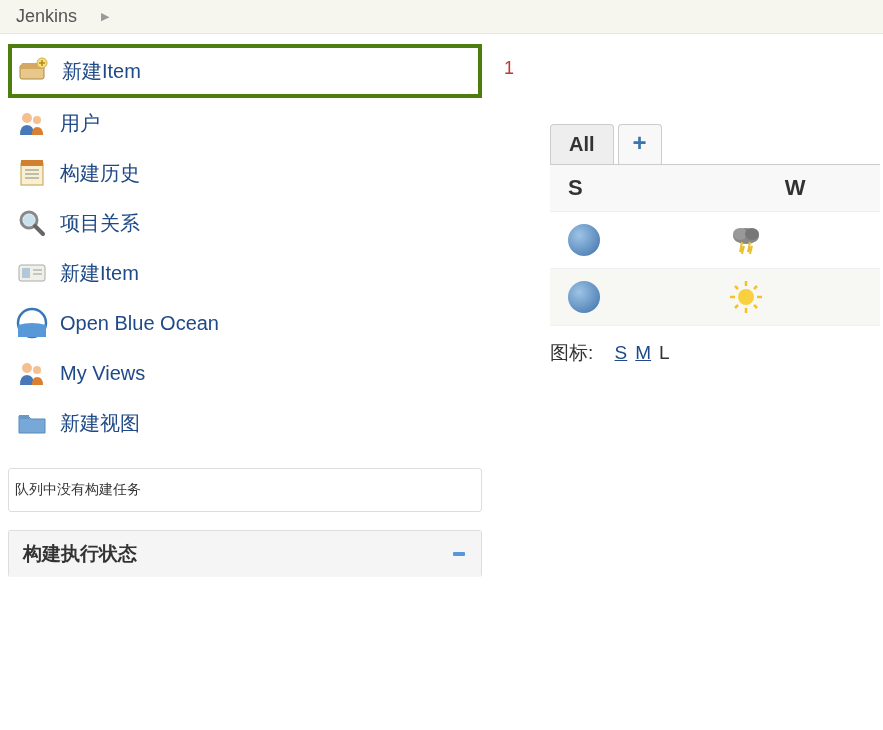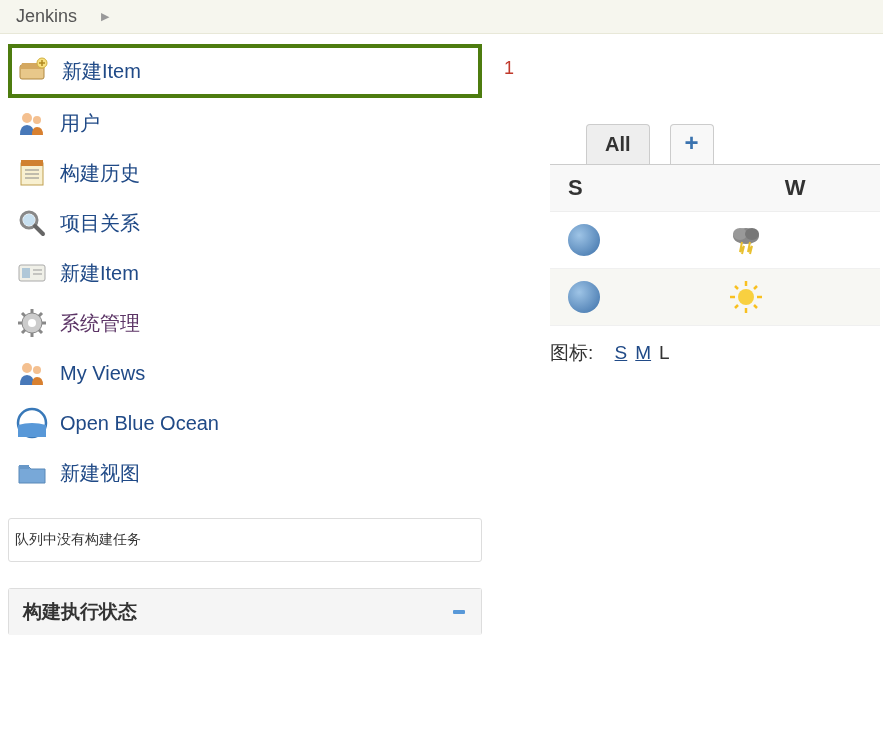--- a/index.html
+++ b/index.html
@@ -18,21 +18,21 @@
     .nav-icon { width: 32px; height: 32px; flex-shrink: 0; display: flex; align-items: center; justify-content: center; }
     .nav-item.highlighted { border: 4px solid #4d7c0f; padding: 7px 6px; }
     .annotation { position: absolute; right: -36px; top: 10px; color: #c0392b; font-size: 18px; }
     
     .panel { margin-top: 20px; border: 1px solid #ddd; border-radius: 3px; }
     .panel-header { background: #f5f5f5; padding: 10px 14px; display: flex; justify-content: space-between; align-items: center; font-weight: bold; font-size: 19px; }
     .panel-body { padding: 12px 6px; font-size: 14px; }
     .collapse-btn { width: 16px; height: 16px; cursor: pointer; }
     
     .main { flex: 1; padding: 90px 0 0 60px; }
-    .tabs { display: flex; gap: 20px; margin-left: 36px; }
+    .tabs { display: flex; gap: 4px; }
     .tab { padding: 8px 18px; border: 1px solid #ccc; border-bottom: none; background: #f8f8f8; border-radius: 4px 4px 0 0; cursor: pointer; font-weight: bold; font-size: 20px; }
     .tab.active { background: #eee; }
     .tab.add { color: #3b73af; font-size: 24px; font-weight: bold; padding: 4px 14px; }
     
     .job-table { border-collapse: collapse; width: 330px; border-top: 1px solid #ccc; }
     .job-table th { text-align: left; padding: 10px 18px; background: #f8f8f8; font-weight: bold; font-size: 22px; border-bottom: 1px solid #eee; }
     .job-table th:nth-child(2) { text-align: center; }
     .job-table td { padding: 10px 18px; border-bottom: 1px solid #f0f0f0; }
     .job-table td:nth-child(2) { text-align: center; }
     .job-table tr:nth-child(even) td { background: #f7f7f3; }
@@ -109,72 +109,53 @@
             <rect x="6" y="11" width="8" height="10" fill="#b0c8d8"></rect>
             <line x1="17" y1="13" x2="26" y2="13" stroke="#999"></line>
             <line x1="17" y1="17" x2="26" y2="17" stroke="#999"></line>
           </svg>
         </span>
         <a>新建Item</a>
       </li>
       <li class="nav-item">
         <span class="nav-icon">
           <svg width="32" height="32" viewBox="0 0 32 32">
-            <circle cx="16" cy="16" r="10" fill="#ccc" stroke="#888"></circle>
-            <circle cx="16" cy="16" r="4" fill="#fff"></circle>
-            <g stroke="#888" stroke-width="3">
-              <line x1="16" y1="2" x2="16" y2="6"></line>
-                <line x1="16" y1="26" x2="16" y2="30"></line>
-              <line x1="2" y1="16" x2="6" y2="16"></line>
-                <line x1="26" y1="16" x2="30" y2="16"></line>
-              <line x1="6" y1="6" x2="9" y2="9"></line>
-                <line x1="23" y1="23" x2="26" y2="26"></line>
-              <line x1="6" y1="26" x2="9" y2="23"></line>
-                <line x1="23" y1="9" x2="26" y2="6"></line>
-            </g>
-          </svg>
-        </span>
-        <a class="purple">系统管理</a>
+            <circle cx="16" cy="16" r="14" fill="none" stroke="#3878b8" stroke-width="2.5"></circle>
+            <path d="M2 18 Q16 14 30 18 L30 30 Q16 30 2 30 Z" fill="#5898d8"></path>
+          </svg>
+        </span>
+        <a>Open Blue Ocean</a>
       </li>
       <li class="nav-item">
         <span class="nav-icon">
           <svg width="32" height="32" viewBox="0 0 32 32">
             <circle cx="11" cy="11" r="5" fill="#f4c090"></circle>
             <path d="M4 28 Q4 18 11 18 Q18 18 18 28 Z" fill="#4878b8"></path>
             <circle cx="21" cy="13" r="4" fill="#f4c090"></circle>
             <path d="M16 28 Q16 20 21 20 Q27 20 27 28 Z" fill="#d88030"></path>
           </svg>
         </span>
         <a>My Views</a>
       </li>
       <li class="nav-item">
         <span class="nav-icon">
           <svg width="32" height="32" viewBox="0 0 32 32">
-            <circle cx="16" cy="16" r="14" fill="none" stroke="#3878b8" stroke-width="2.5"></circle>
-            <path d="M2 18 Q16 14 30 18 L30 30 Q16 30 2 30 Z" fill="#5898d8"></path>
-          </svg>
-        </span>
-        <a>Open Blue Ocean</a>
-      </li>
-      <li class="nav-item">
-        <span class="nav-icon">
-          <svg width="32" height="32" viewBox="0 0 32 32">
             <path d="M3 9 L12 9 L15 12 L29 12 L29 26 L3 26 Z" fill="#78a8d8" stroke="#5888b8"></path>
             <rect x="3" y="8" width="10" height="4" fill="#6898c8"></rect>
           </svg>
         </span>
         <a>新建视图</a>
       </li>
     </ul>
 
     <div class="panel">
       <div class="panel-body">队列中没有构建任务</div>
     </div>
 
-    <div class="panel" style="margin-top:26px; border-bottom:none;">
+    <div class="panel" style="margin-top:18px; border-bottom:none;">
       <div class="panel-header">
         <span>构建执行状态</span>
         <span class="collapse-btn">
           <svg width="16" height="16" viewBox="0 0 16 16">
               <rect x="2" y="6" width="12" height="4" fill="#5898d8" rx="1"></rect>
             </svg>
         </span>
       </div>
     </div>
   </div>

